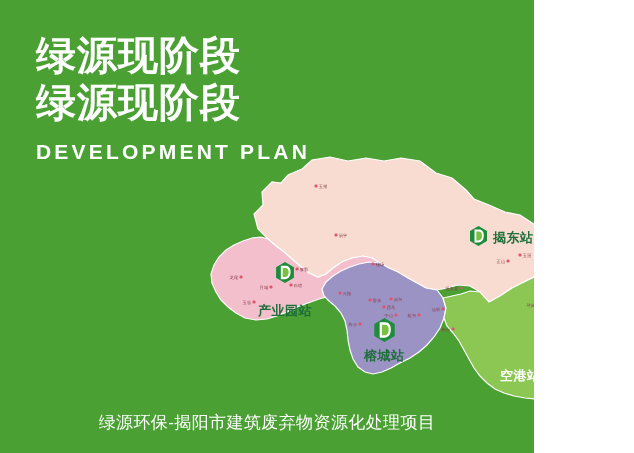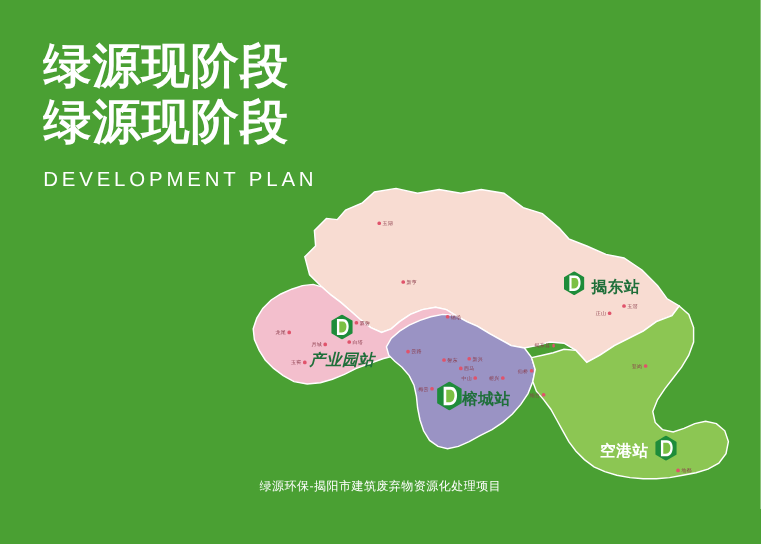--- a/index.html
+++ b/index.html
@@ -2,21 +2,21 @@
 <html><head>
 <meta charset="utf-8">
 <style>
   html, body {
     margin: 0;
     padding: 0;
     background: #ffffff;
   }
   #poster {
     position: relative;
-    width: 634px;
+    width: 534px;
     height: 453px;
     overflow: hidden;
     font-family: "Liberation Sans", "DejaVu Sans", sans-serif;
     background: #4aa033;
   }
   
   .title-block {
     position: absolute;
     left: 36px;
     top: 32px;
@@ -26,22 +26,22 @@
     color: #ffffff;
     font-size: 40px;
     font-weight: bold;
     line-height: 1.18;
     letter-spacing: 1px;
     white-space: nowrap;
   }
   .subtitle-en {
     margin-top: 14px;
     color: #ffffff;
-    font-size: 17px;
-    font-weight: 400;
+    font-size: 21px;
+    font-weight: 700;
     letter-spacing: 3.2px;
     white-space: nowrap;
     text-align: right;
   }
   
   .map-wrap {
     position: absolute;
     left: 0;
     top: 0;
     width: 634px;
@@ -63,22 +63,22 @@
     font-weight: bold;
     letter-spacing: 0.5px;
   }
   .logo {
     display: inline-block;
     flex: 0 0 auto;
   }
   .st-jiedong { left: 470px; top: 226px; }
   .st-jiedong .station-name { color: #1f6f3a; margin-left: 6px; }
   .st-chanyeyuan { left: 258px; top: 262px; flex-direction: column; align-items: center; }
-  .st-chanyeyuan .station-name { color: #1f6f3a; margin-top: 3px; font-style: italic; }
-  .st-rongcheng { left: 364px; top: 318px; flex-direction: row; align-items: center; }
+  .st-chanyeyuan .station-name { color: #1f6f3a; margin-top: 15px; }
+  .st-rongcheng { left: 364px; top: 318px; flex-direction: column; align-items: center; }
   .st-rongcheng .station-name { color: #1f6f3a; margin-top: 1px; }
   .st-konggang { left: 500px; top: 363px; }
   .st-konggang .station-name { color: #ffffff; margin-right: 5px; }
 
   
   .city {
     position: absolute;
     z-index: 5;
     display: flex;
     align-items: center;
@@ -103,23 +103,24 @@
   .caption {
     position: absolute;
     left: 0;
     right: 0;
     top: 398px;
     text-align: center;
     z-index: 7;
   }
   .caption-line {
     color: #ffffff;
-    font-size: 10px;
+    font-size: 17px;
     line-height: 1.55;
     letter-spacing: 0.4px;
+    margin-top: 12px;
   }
 </style>
 </head>
 <body>
 
 <div id="poster">
 
   <div class="map-wrap">
     <svg class="map-svg" viewBox="0 0 634 453">
 

